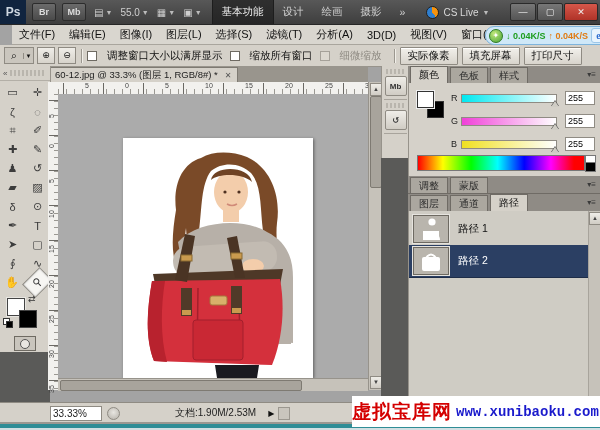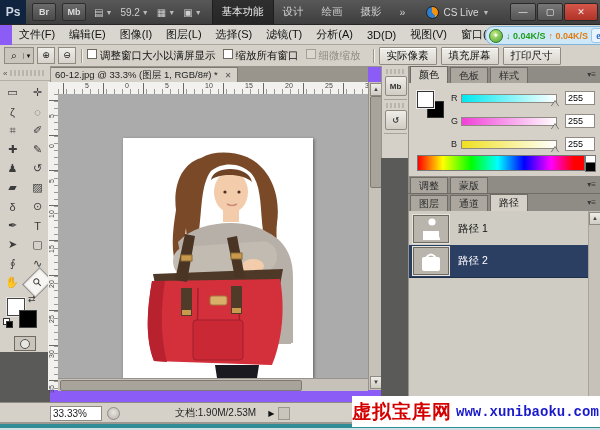--- a/index.html
+++ b/index.html
@@ -1,17 +1,17 @@
 <!DOCTYPE html>
 <html><head>
 <meta charset="utf-8">
 <style>
   html,body{margin:0;padding:0;width:600px;height:430px;overflow:hidden;
     font-family:"Liberation Sans","DejaVu Sans",sans-serif;-webkit-font-smoothing:none;}
-  #win{position:relative;width:600px;height:430px;background:#8b5cf6;overflow:hidden;}
+  #win{position:relative;width:600px;height:430px;background:#a3a3a3;overflow:hidden;}
   
   #appbar{position:absolute;left:0;top:0;width:600px;height:24px;
     background:linear-gradient(#585858,#3e3e3e);border-bottom:1px solid #262626;
     display:flex;align-items:center;color:#d8d8d8;font-size:10px;}
   #pslogo{width:26px;height:24px;background:#10243f;color:#cfd8e2;font-weight:bold;
     font-size:12px;display:flex;align-items:center;justify-content:center;}
   .abtn{height:16px;min-width:18px;margin-left:6px;padding:0 2px;border:1px solid #2c2c2c;border-radius:2px;
     background:linear-gradient(#6b6b6b,#4a4a4a);display:flex;align-items:center;justify-content:center;
     font-size:9px;font-weight:bold;color:#ddd;}
   .aico{margin-left:8px;color:#cfcfcf;font-size:10px;display:flex;align-items:center;gap:2px;}
@@ -44,21 +44,21 @@
   
   #optbar{position:absolute;left:0;top:45px;width:600px;height:21px;background:#d5d1c9;
     border-bottom:1px solid #97938b;display:flex;align-items:center;font-size:10.5px;color:#111;}
   #toolpreset{display:flex;align-items:center;border:1px solid #8f8b83;background:#cac6be;
     height:15px;margin-left:4px;}
   #toolpreset .tpz{width:18px;text-align:center;}
   #toolpreset .tpd{width:9px;border-left:1px solid #8f8b83;font-size:6px;text-align:center;}
   .zpm{width:16px;height:15px;border:1px solid #8f8b83;background:linear-gradient(#efede8,#d7d3cb);
     margin-left:3px;text-align:center;font-size:9px;line-height:15px;}
   .vsep{width:1px;height:14px;background:#9b978f;margin:0 5px;box-shadow:1px 0 0 #f1efe9;}
-  .optchk{display:flex;align-items:flex-start;gap:3px;margin-right:7px;white-space:nowrap;}
+  .optchk{display:flex;align-items:center;gap:10px;margin-right:7px;white-space:nowrap;}
   .optchk .box{width:8px;height:8px;border:1px solid #6e6a62;background:#fff;}
   .optchk.disabled{color:#8e8a82;}
   .optchk.disabled .box{border-color:#a5a199;background:#dcd8d0;}
   .optbtn{height:16px;padding:0 7px;border:1px solid #8f8b83;border-radius:1px;
     background:linear-gradient(#f2f0eb,#d8d4cc);margin-right:4px;white-space:nowrap;
     display:flex;align-items:center;box-shadow:inset 0 1px 0 #fff;}
   
   #tabstrip{position:absolute;left:48px;top:66px;width:320px;height:16px;background:#99958d;
     border-bottom:1px solid #7e7a72;}
   #doctab{position:absolute;left:2px;top:1px;height:15px;background:#d5d1c9;
@@ -190,21 +190,21 @@
 
   <div id="appbar">
     <div id="pslogo">Ps</div>
     <div class="abtn">Br</div>
     <div class="abtn">Mb</div>
     <div class="aico">
         <span>▤</span>
         <span class="caret">▼</span>
       </div>
     <div class="aico">
-        <span>59.2</span>
+        <span>55.0</span>
         <span class="caret">▼</span>
       </div>
     <div class="aico">
         <span>▦</span>
         <span class="caret">▼</span>
       </div>
     <div class="aico">
         <span>▣</span>
         <span class="caret">▼</span>
       </div>

